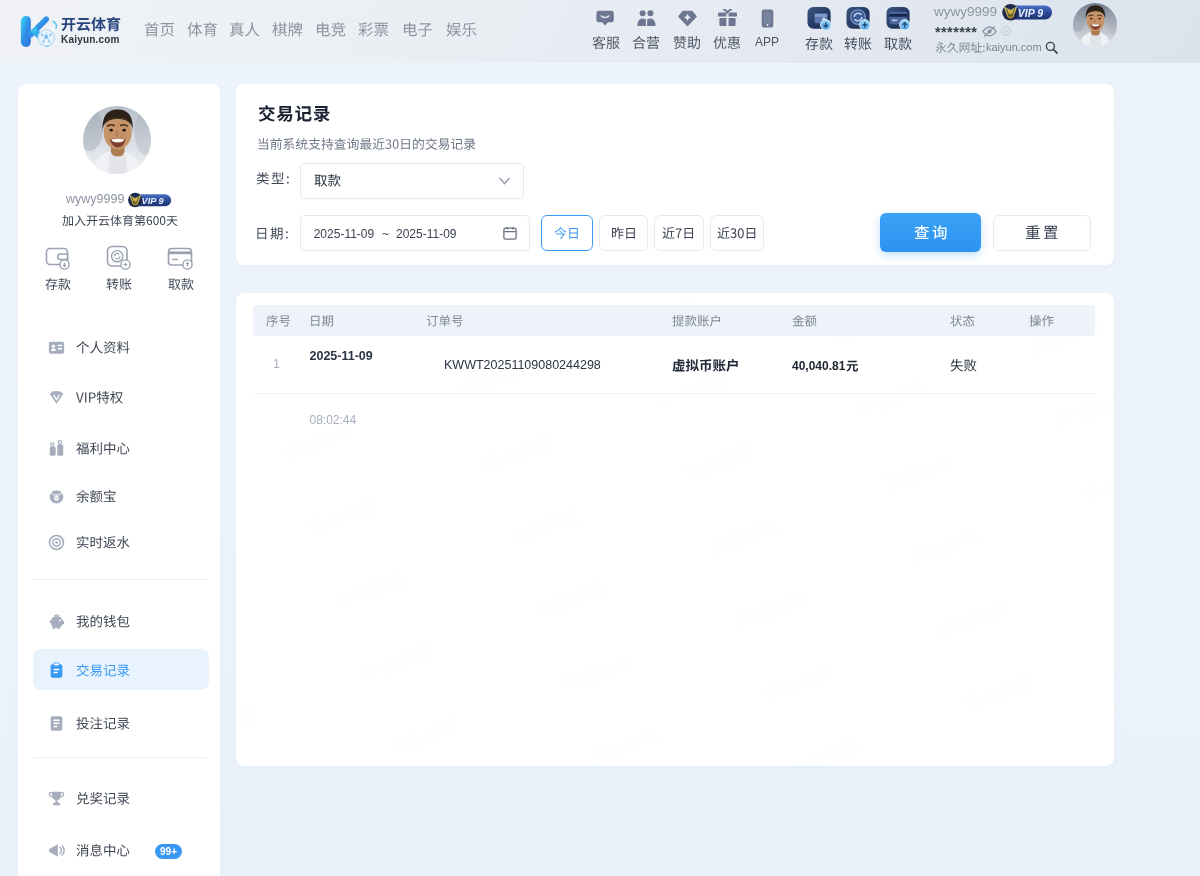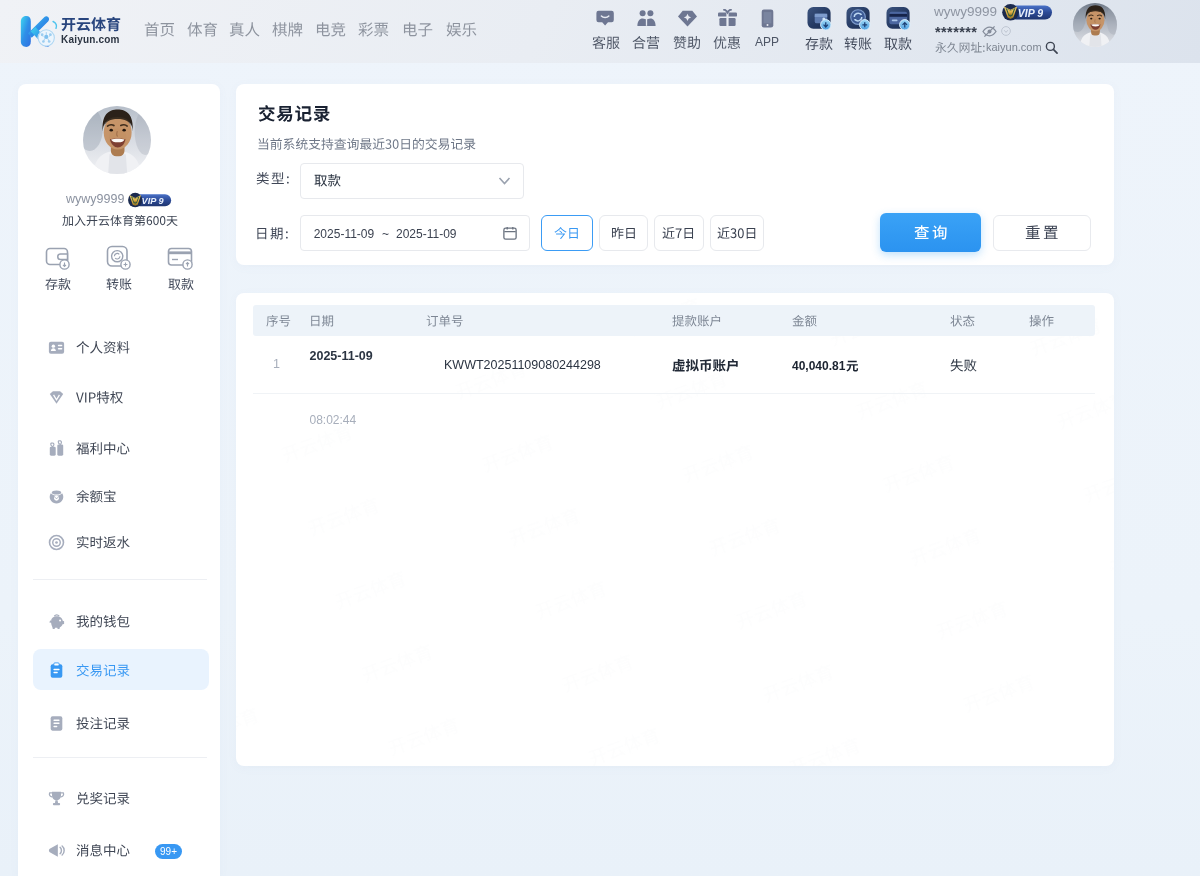--- a/index.html
+++ b/index.html
@@ -635,21 +635,21 @@
     <g fill="#3f4654" transform="translate(0,12.42) scale(0.01350,-0.01350)">
       <use href="#r6d88"></use>
       <use href="#r606f" x="1000"></use>
       <use href="#r4e2d" x="2000"></use>
       <use href="#r5fc3" x="3000"></use>
     </g>
   </svg>
 <div class="abs" style="left:33px;top:579px;width:174px;height:1px;background:#edeff3"></div>
 <div class="abs" style="left:33px;top:757px;width:174px;height:1px;background:#edeff3"></div>
 <div class="abs" style="left:155px;top:843.5px;width:27px;height:15px;background:#3898f3;border-radius:8px"></div>
-<div class="lat" style="left:168.5px;transform:translateX(-50%);top:843.5px;font-size:10px;color:#fff;font-weight:400;line-height:15.0px;">99+</div>
+<div class="lat" style="left:168.5px;transform:translateX(-50%);top:843.5px;font-size:10px;color:#fff;font-weight:700;line-height:15.0px;">99+</div>
 <div class="card" style="left:236px;top:84px;width:878px;height:181px"></div>
 <svg class="t" style="left:258.0px;top:104.0px;" width="74" height="20">
     <g fill="#1a2232" transform="translate(0,16.10) scale(0.01750,-0.01750)">
       <use href="#b4ea4"></use>
       <use href="#b6613" x="1046"></use>
       <use href="#b8bb0" x="2091"></use>
       <use href="#b5f55" x="3137"></use>
     </g>
   </svg>
 <svg class="t" style="left:256.5px;top:136.9px;" width="221" height="15">

